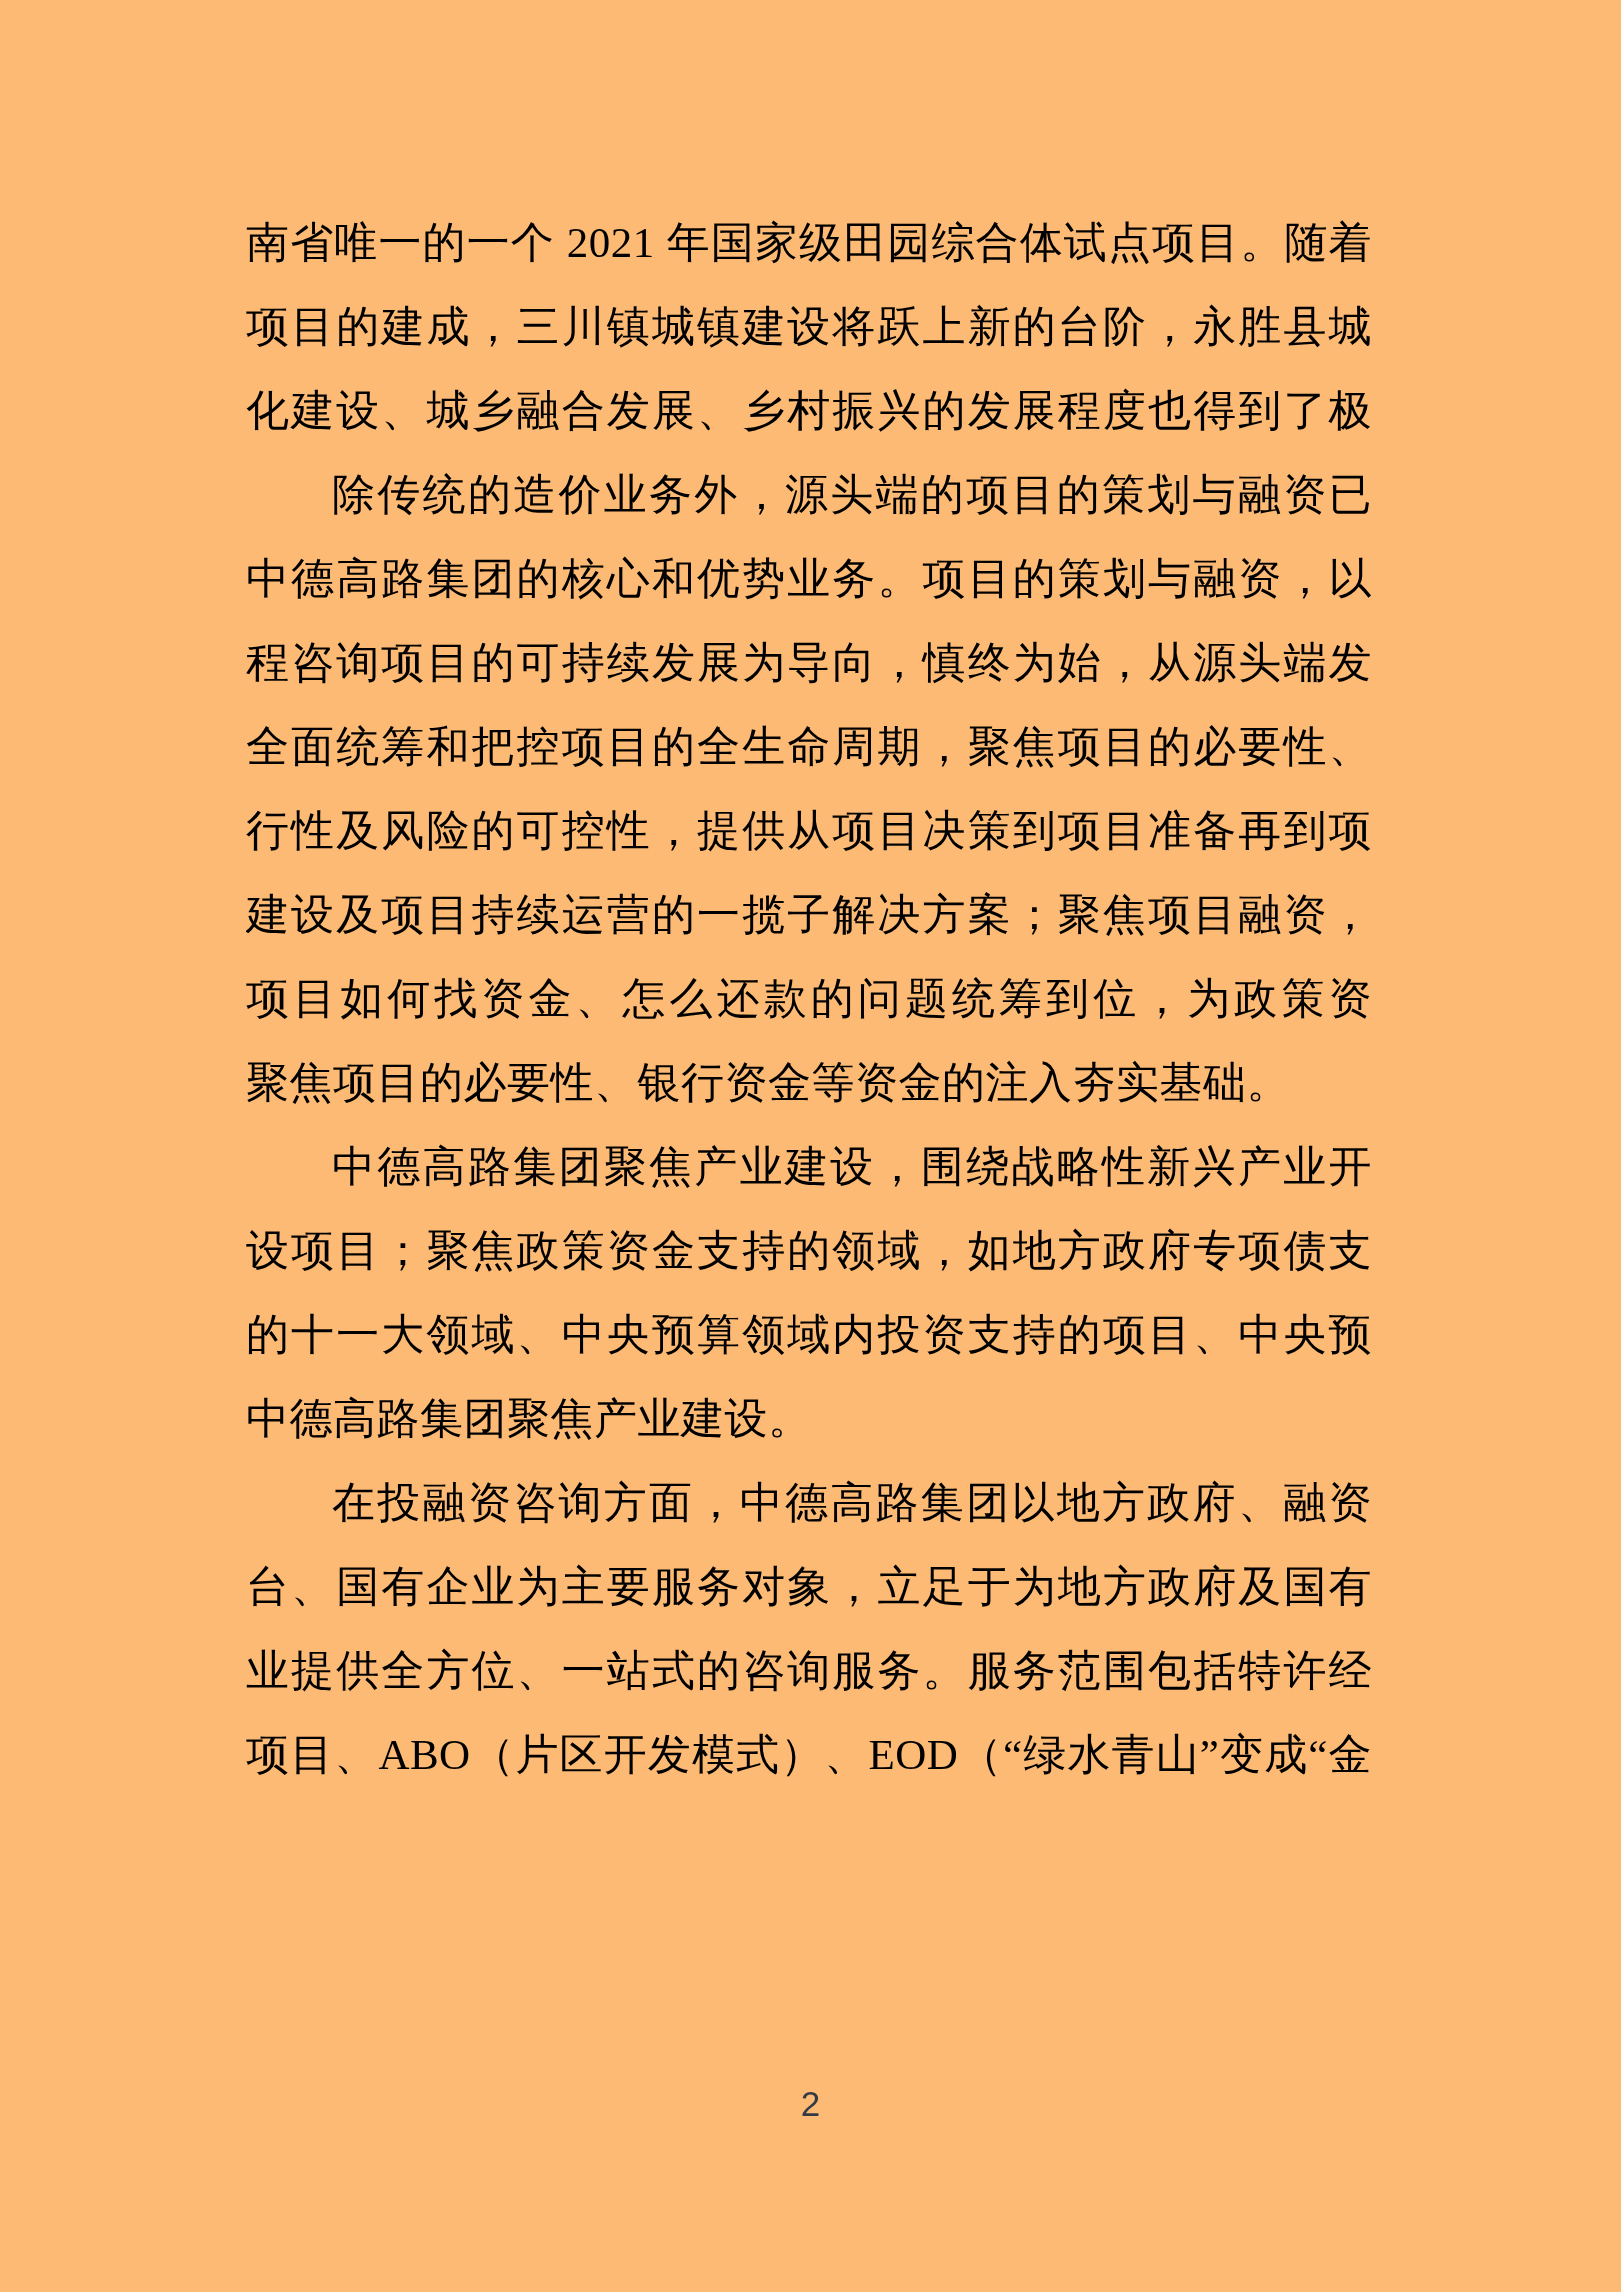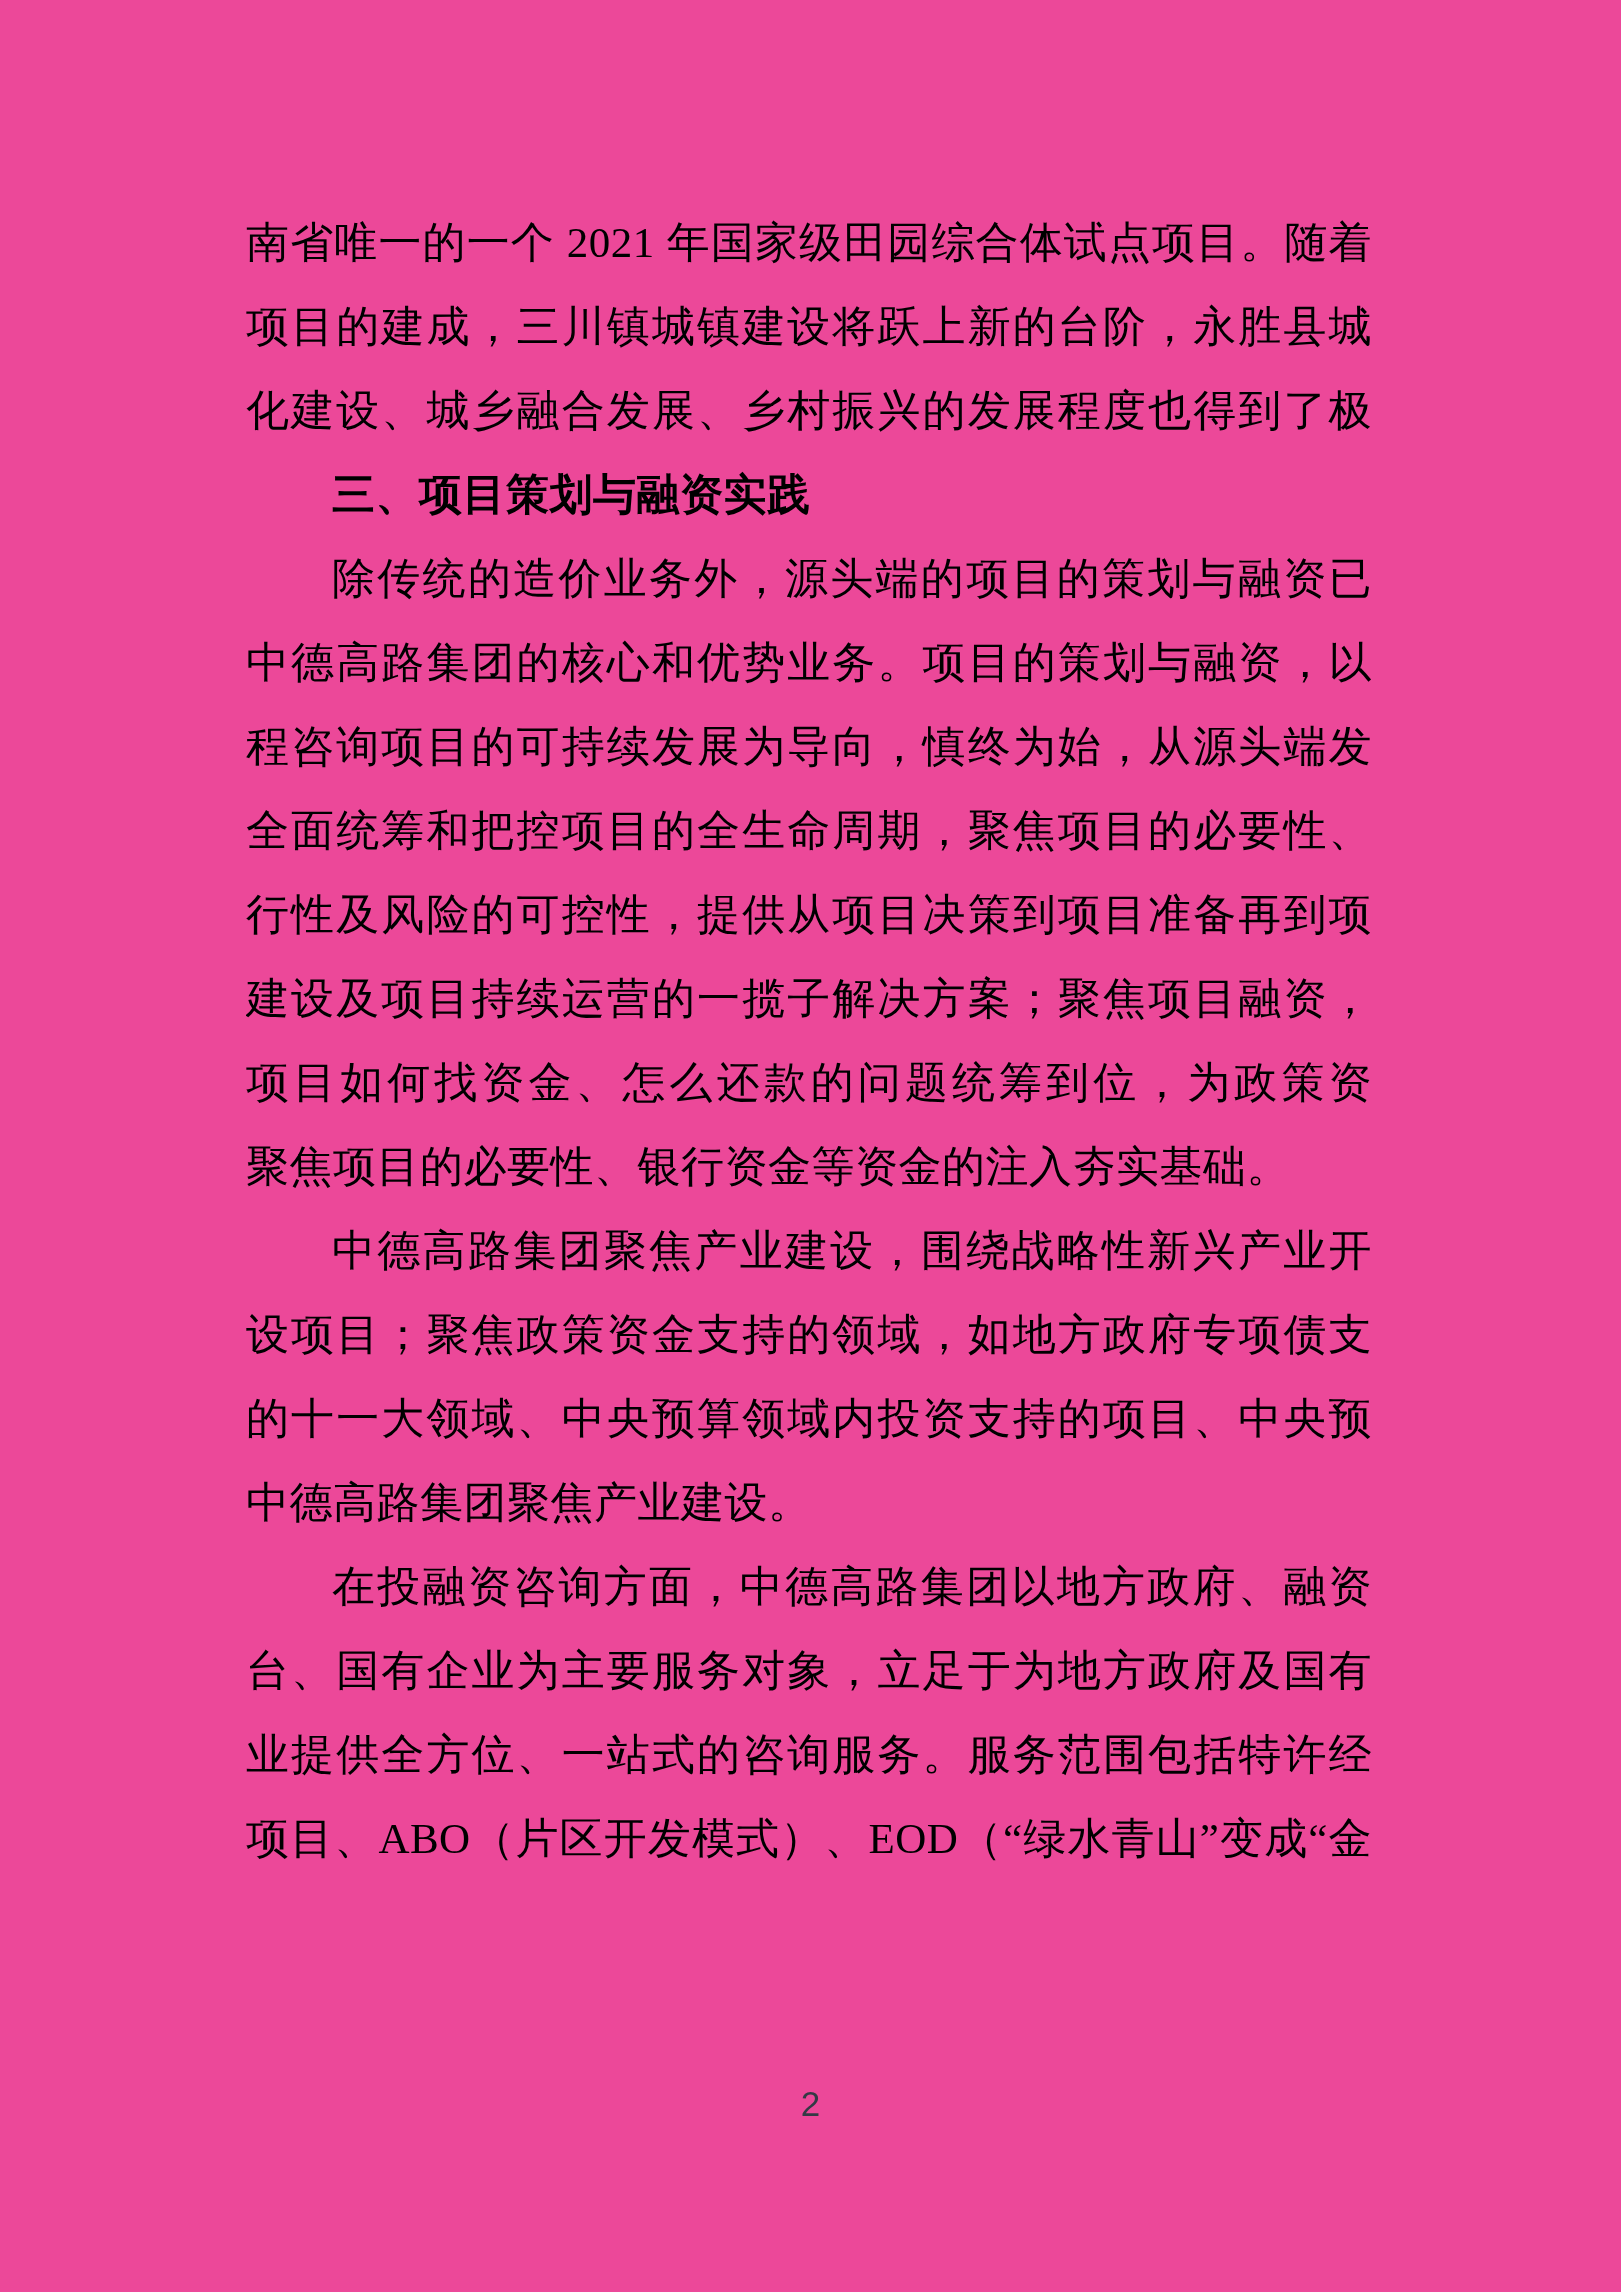--- a/index.html
+++ b/index.html
@@ -11,21 +11,21 @@
     height: 2293px;
     background: #ffffff;
     position: relative;
     overflow: hidden;
     font-family: "Liberation Serif", "DejaVu Serif", serif;
     color: #000000;
   }
   .page {
     position: absolute;
     inset: 0;
-    background: #ec4899;
+    background: #fdba74;
   }
   .text-block {
     position: absolute;
     left: 246px;
     top: 201px;
     width: 1126px;
   }
   .line {
     font-size: 43px;
     line-height: 84px;
@@ -59,21 +59,20 @@
 </head>
 <body>
 
 <div class="page">
 
   <div class="text-block">
 
   <div class="line justify">南省唯一的一个 2021 年国家级田园综合体试点项目。随着</div>
       <div class="line justify">项目的建成，三川镇城镇建设将跃上新的台阶，永胜县城镇</div>
       <div class="line justify">化建设、城乡融合发展、乡村振兴的发展程度也得到了极大</div>
-      <div class="line bold" style="padding-left: 86px;">三、项目策划与融资实践</div>
       <div class="line justify" style="padding-left: 86px;">除传统的造价业务外，源头端的项目的策划与融资已成</div>
       <div class="line justify">中德高路集团的核心和优势业务。项目的策划与融资，以工</div>
       <div class="line justify">程咨询项目的可持续发展为导向，慎终为始，从源头端发力，</div>
       <div class="line justify">全面统筹和把控项目的全生命周期，聚焦项目的必要性、可</div>
       <div class="line justify">行性及风险的可控性，提供从项目决策到项目准备再到项目</div>
       <div class="line justify">建设及项目持续运营的一揽子解决方案；聚焦项目融资，把</div>
       <div class="line justify">项目如何找资金、怎么还款的问题统筹到位，为政策资金、</div>
       <div class="line">聚焦项目的必要性、银行资金等资金的注入夯实基础。</div>
       <div class="line justify" style="padding-left: 86px;">中德高路集团聚焦产业建设，围绕战略性新兴产业开展</div>
       <div class="line justify">设项目；聚焦政策资金支持的领域，如地方政府专项债支持</div>

